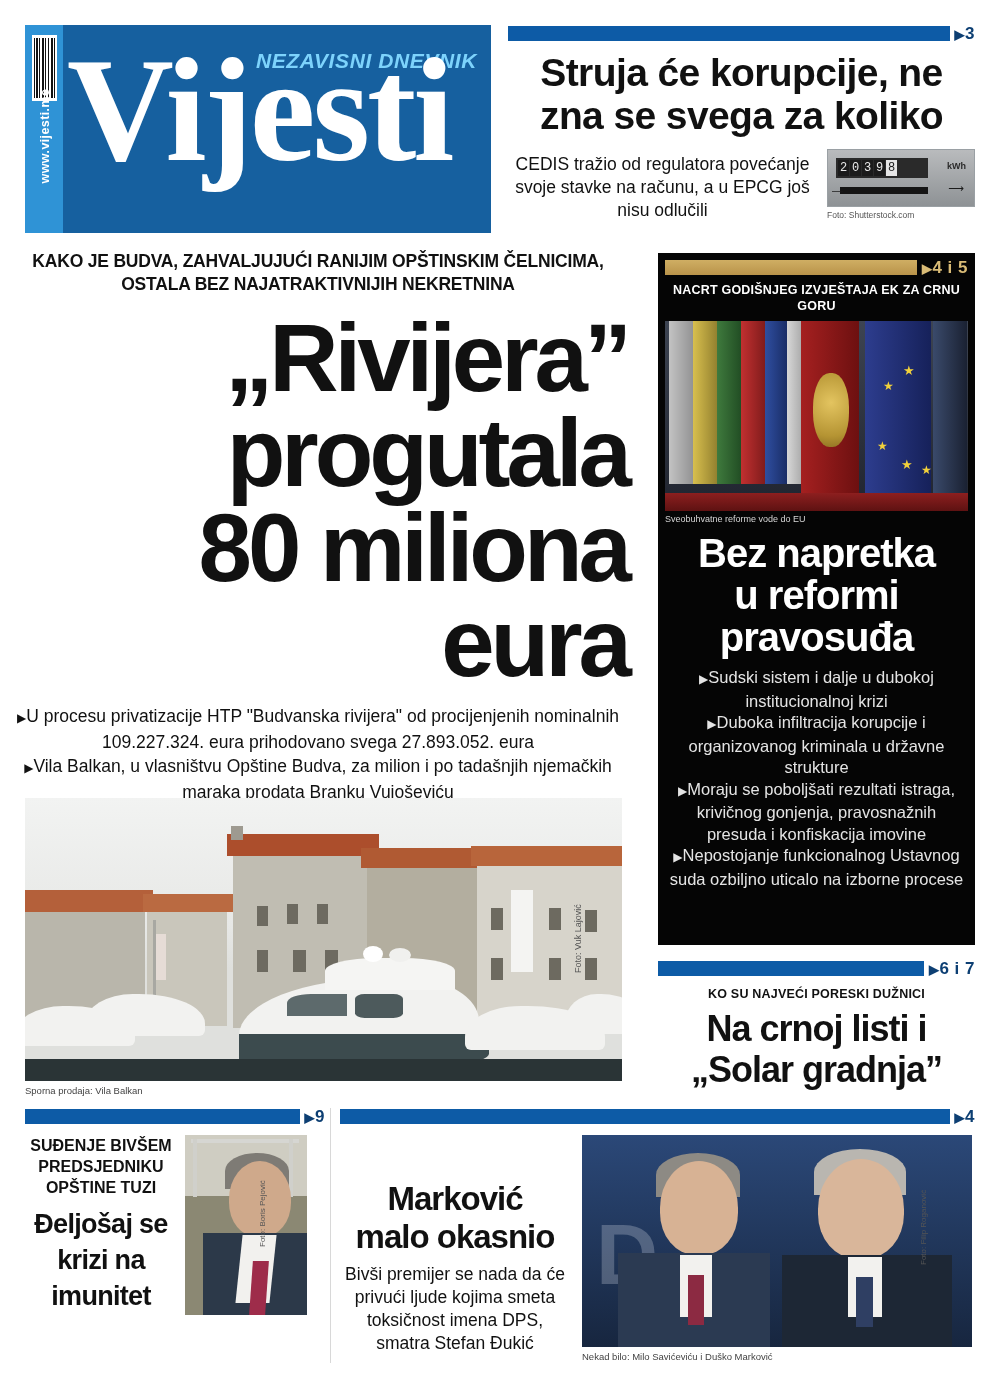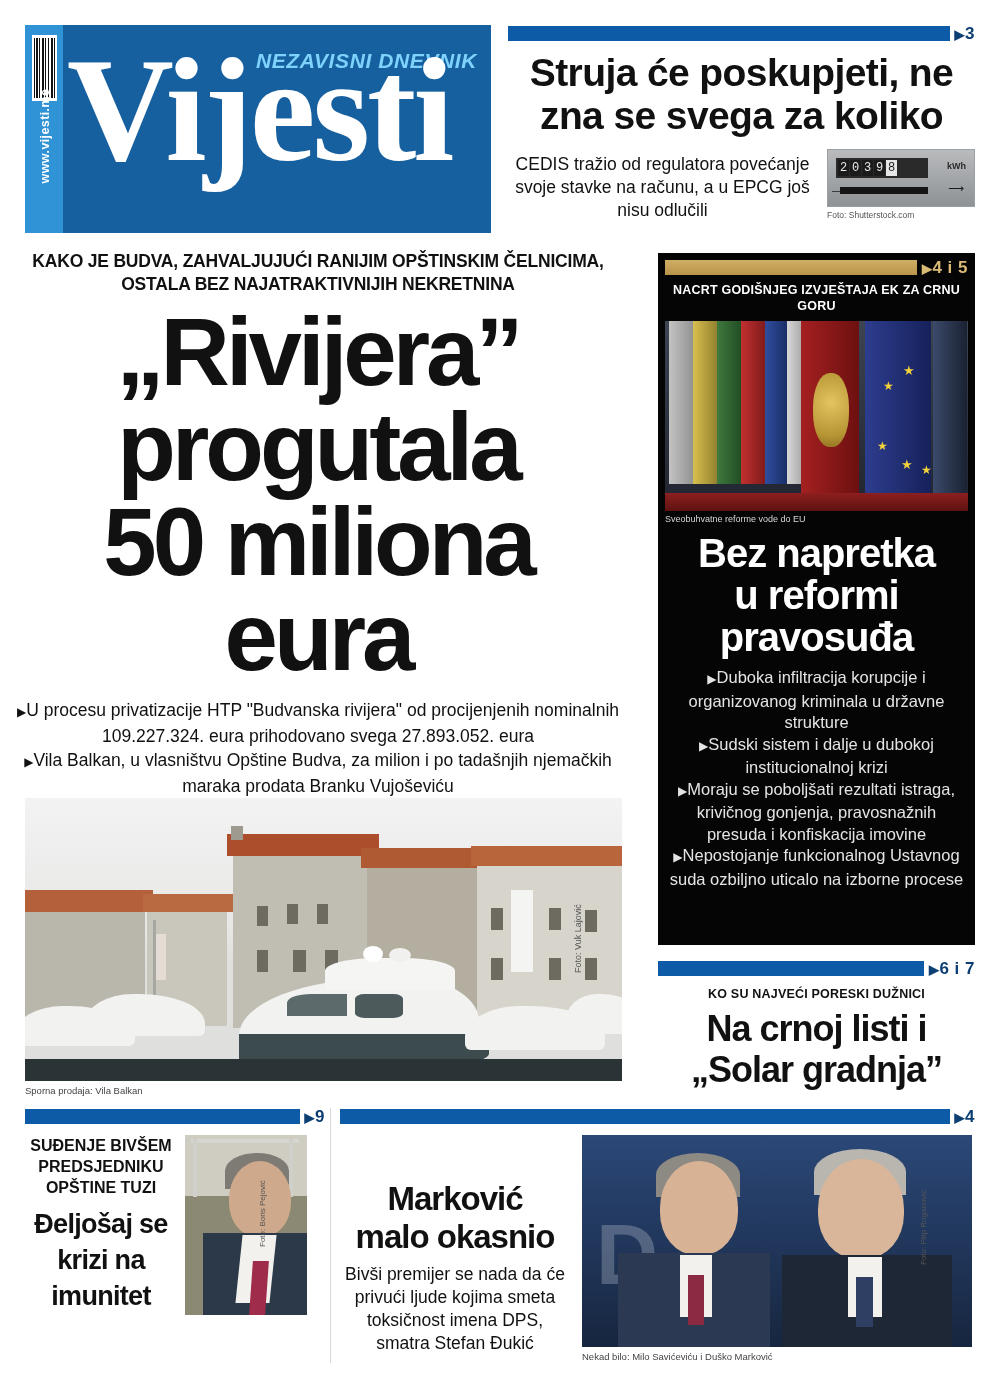--- a/index.html
+++ b/index.html
@@ -116,22 +116,22 @@
   .meter-dash { position: absolute; left: 4px; bottom: 10px; font-size: 11px; color: #1b1b1b; }
   .photo-credit-h { font-size: 8.5px; color: #555; margin-top: 3px; }
 
   
   .mainstory { position: absolute; left: 8px; top: 250px; width: 620px; }
   .main-kicker {
     font-size: 17.5px; font-weight: bold; line-height: 23px;
     text-align: center; letter-spacing: -.2px;
   }
   .main-head {
-    margin-top: 8px;
-    text-align: center;
+    margin-top: 14px;
+    text-align: right;
     font-size: 96px; line-height: 95px; font-weight: bold;
     letter-spacing: -4px;
   }
   .main-head .l1, .main-head .l2, .main-head .l3 { display: block; }
   .main-bullets { margin-top: 14px; font-size: 17.5px; line-height: 24px; }
   .bullet { text-align: center; }
   .bullet .tri { font-size: 12px; }
   .jump {
     text-align: center; font-weight: bold; font-size: 15px; margin-top: 2px;
     color: #111;
@@ -263,21 +263,21 @@
     <div class="mast-kicker">NEZAVISNI DNEVNIK</div>
     <div class="mast-logo">Vijesti</div>
   </div>
 
   <div class="topright">
     <div class="pagebar">
       <div class="bar"></div>
       <div class="num"><span class="tri">▶</span><span>3</span></div>
     </div>
     <h1>
-      <span>Struja će poskupjeti, ne</span><br>
+      <span>Struja će korupcije, ne</span><br>
       <span>zna se svega za koliko</span>
     </h1>
     <div class="tr-body">
       <div class="tr-lead">CEDIS tražio od regulatora povećanje svoje stavke na računu, a u EPCG još nisu odlučili</div>
       <div class="tr-photo-wrap">
         <div class="tr-photo">
           <div class="meter-dial">
             <span class="meter-digit">2</span>
             <span class="meter-digit">0</span>
             <span class="meter-digit">3</span>
@@ -292,21 +292,21 @@
         <div class="photo-credit-h">Foto: Shutterstock.com</div>
       </div>
     </div>
   </div>
 
   <div class="mainstory">
     <div class="main-kicker">KAKO JE BUDVA, ZAHVALJUJUĆI RANIJIM OPŠTINSKIM ČELNICIMA, OSTALA BEZ NAJATRAKTIVNIJIH NEKRETNINA</div>
     <div class="main-head">
       <span class="l1">„Rivijera”</span>
       <span class="l2">progutala</span>
-      <span class="l3">50 miliona eura</span>
+      <span class="l3">80 miliona eura</span>
     </div>
     <div class="main-bullets">
       <div class="bullet"><span class="tri">▶</span><span>U procesu privatizacije HTP "Budvanska rivijera" od procijenjenih nominalnih 109.227.324. eura prihodovano svega 27.893.052. eura</span></div>
       <div class="bullet"><span class="tri">▶</span><span>Vila Balkan, u vlasništvu Opštine Budva, za milion i po tadašnjih njemačkih maraka prodata Branku Vujoševiću</span></div>
       <div class="bullet"><span class="tri">▶</span><span>Upitan i ugovor oko prodaje restorana "Vidikovac" proslavljenom fudbaleru Dejanu Savićeviću</span></div>
       <div class="jump"><span class="tri">▶</span><span>2</span></div>
     </div>
   </div>
 
   <div class="main-photo-wrap">
@@ -386,22 +386,22 @@
       <div style="position:absolute;left:0;bottom:0;width:100%;height:18px;background:linear-gradient(#8d1f1f,#5e1212);"></div>
       <div class="db-photo-credit">Foto: Shutterstock</div>
     </div>
     <div class="db-caption">Sveobuhvatne reforme vode do EU</div>
     <div class="db-head">
       <span>Bez napretka</span><br>
       <span>u reformi</span><br>
       <span>pravosuđa</span>
     </div>
     <div class="db-bullets">
+      <div class="bullet"><span class="tri">▶</span><span>Sudski sistem i dalje u dubokoj institucionalnoj krizi</span></div>
       <div class="bullet"><span class="tri">▶</span><span>Duboka infiltracija korupcije i organizovanog kriminala u državne strukture</span></div>
-      <div class="bullet"><span class="tri">▶</span><span>Sudski sistem i dalje u dubokoj institucionalnoj krizi</span></div>
       <div class="bullet"><span class="tri">▶</span><span>Moraju se poboljšati rezultati istraga, krivičnog gonjenja, pravosnažnih presuda i konfiskacija imovine</span></div>
       <div class="bullet"><span class="tri">▶</span><span>Nepostojanje funkcionalnog Ustavnog suda ozbiljno uticalo na izborne procese</span></div>
     </div>
   </div>
 
   <div class="solar">
     <div class="pagebar">
       <div class="bar"></div>
       <div class="num"><span class="tri">▶</span><span>6 i 7</span></div>
     </div>

